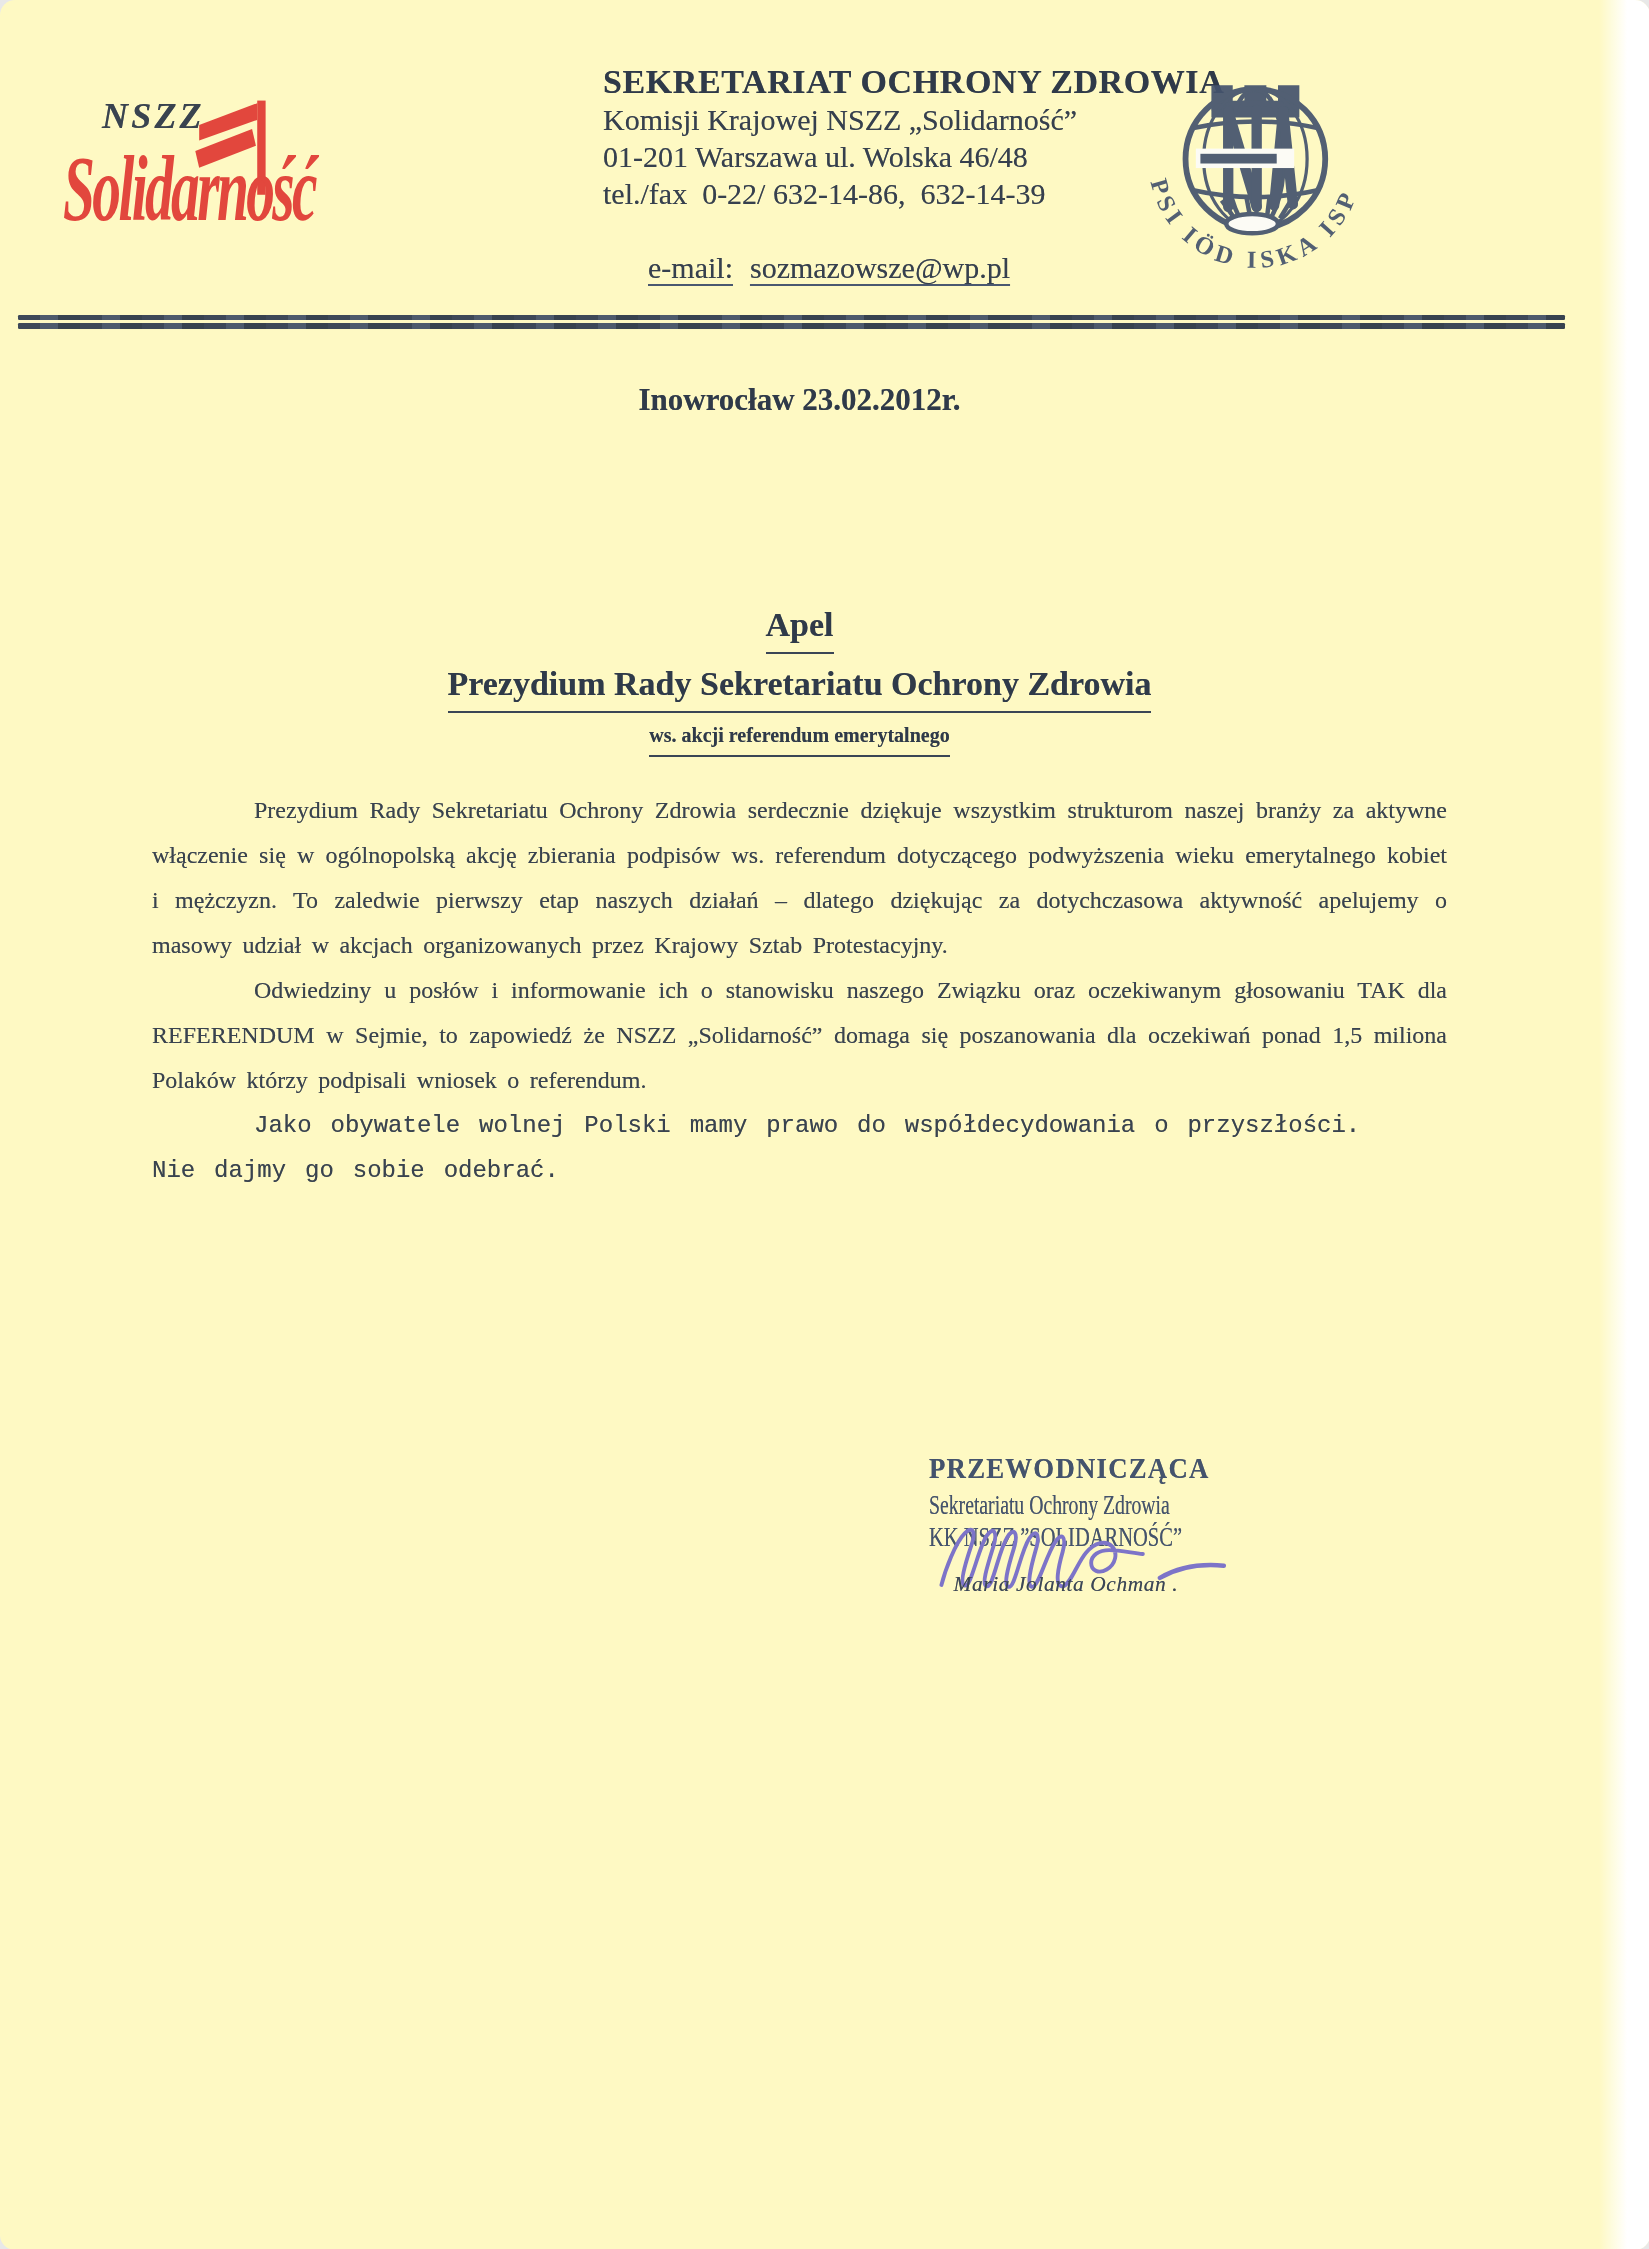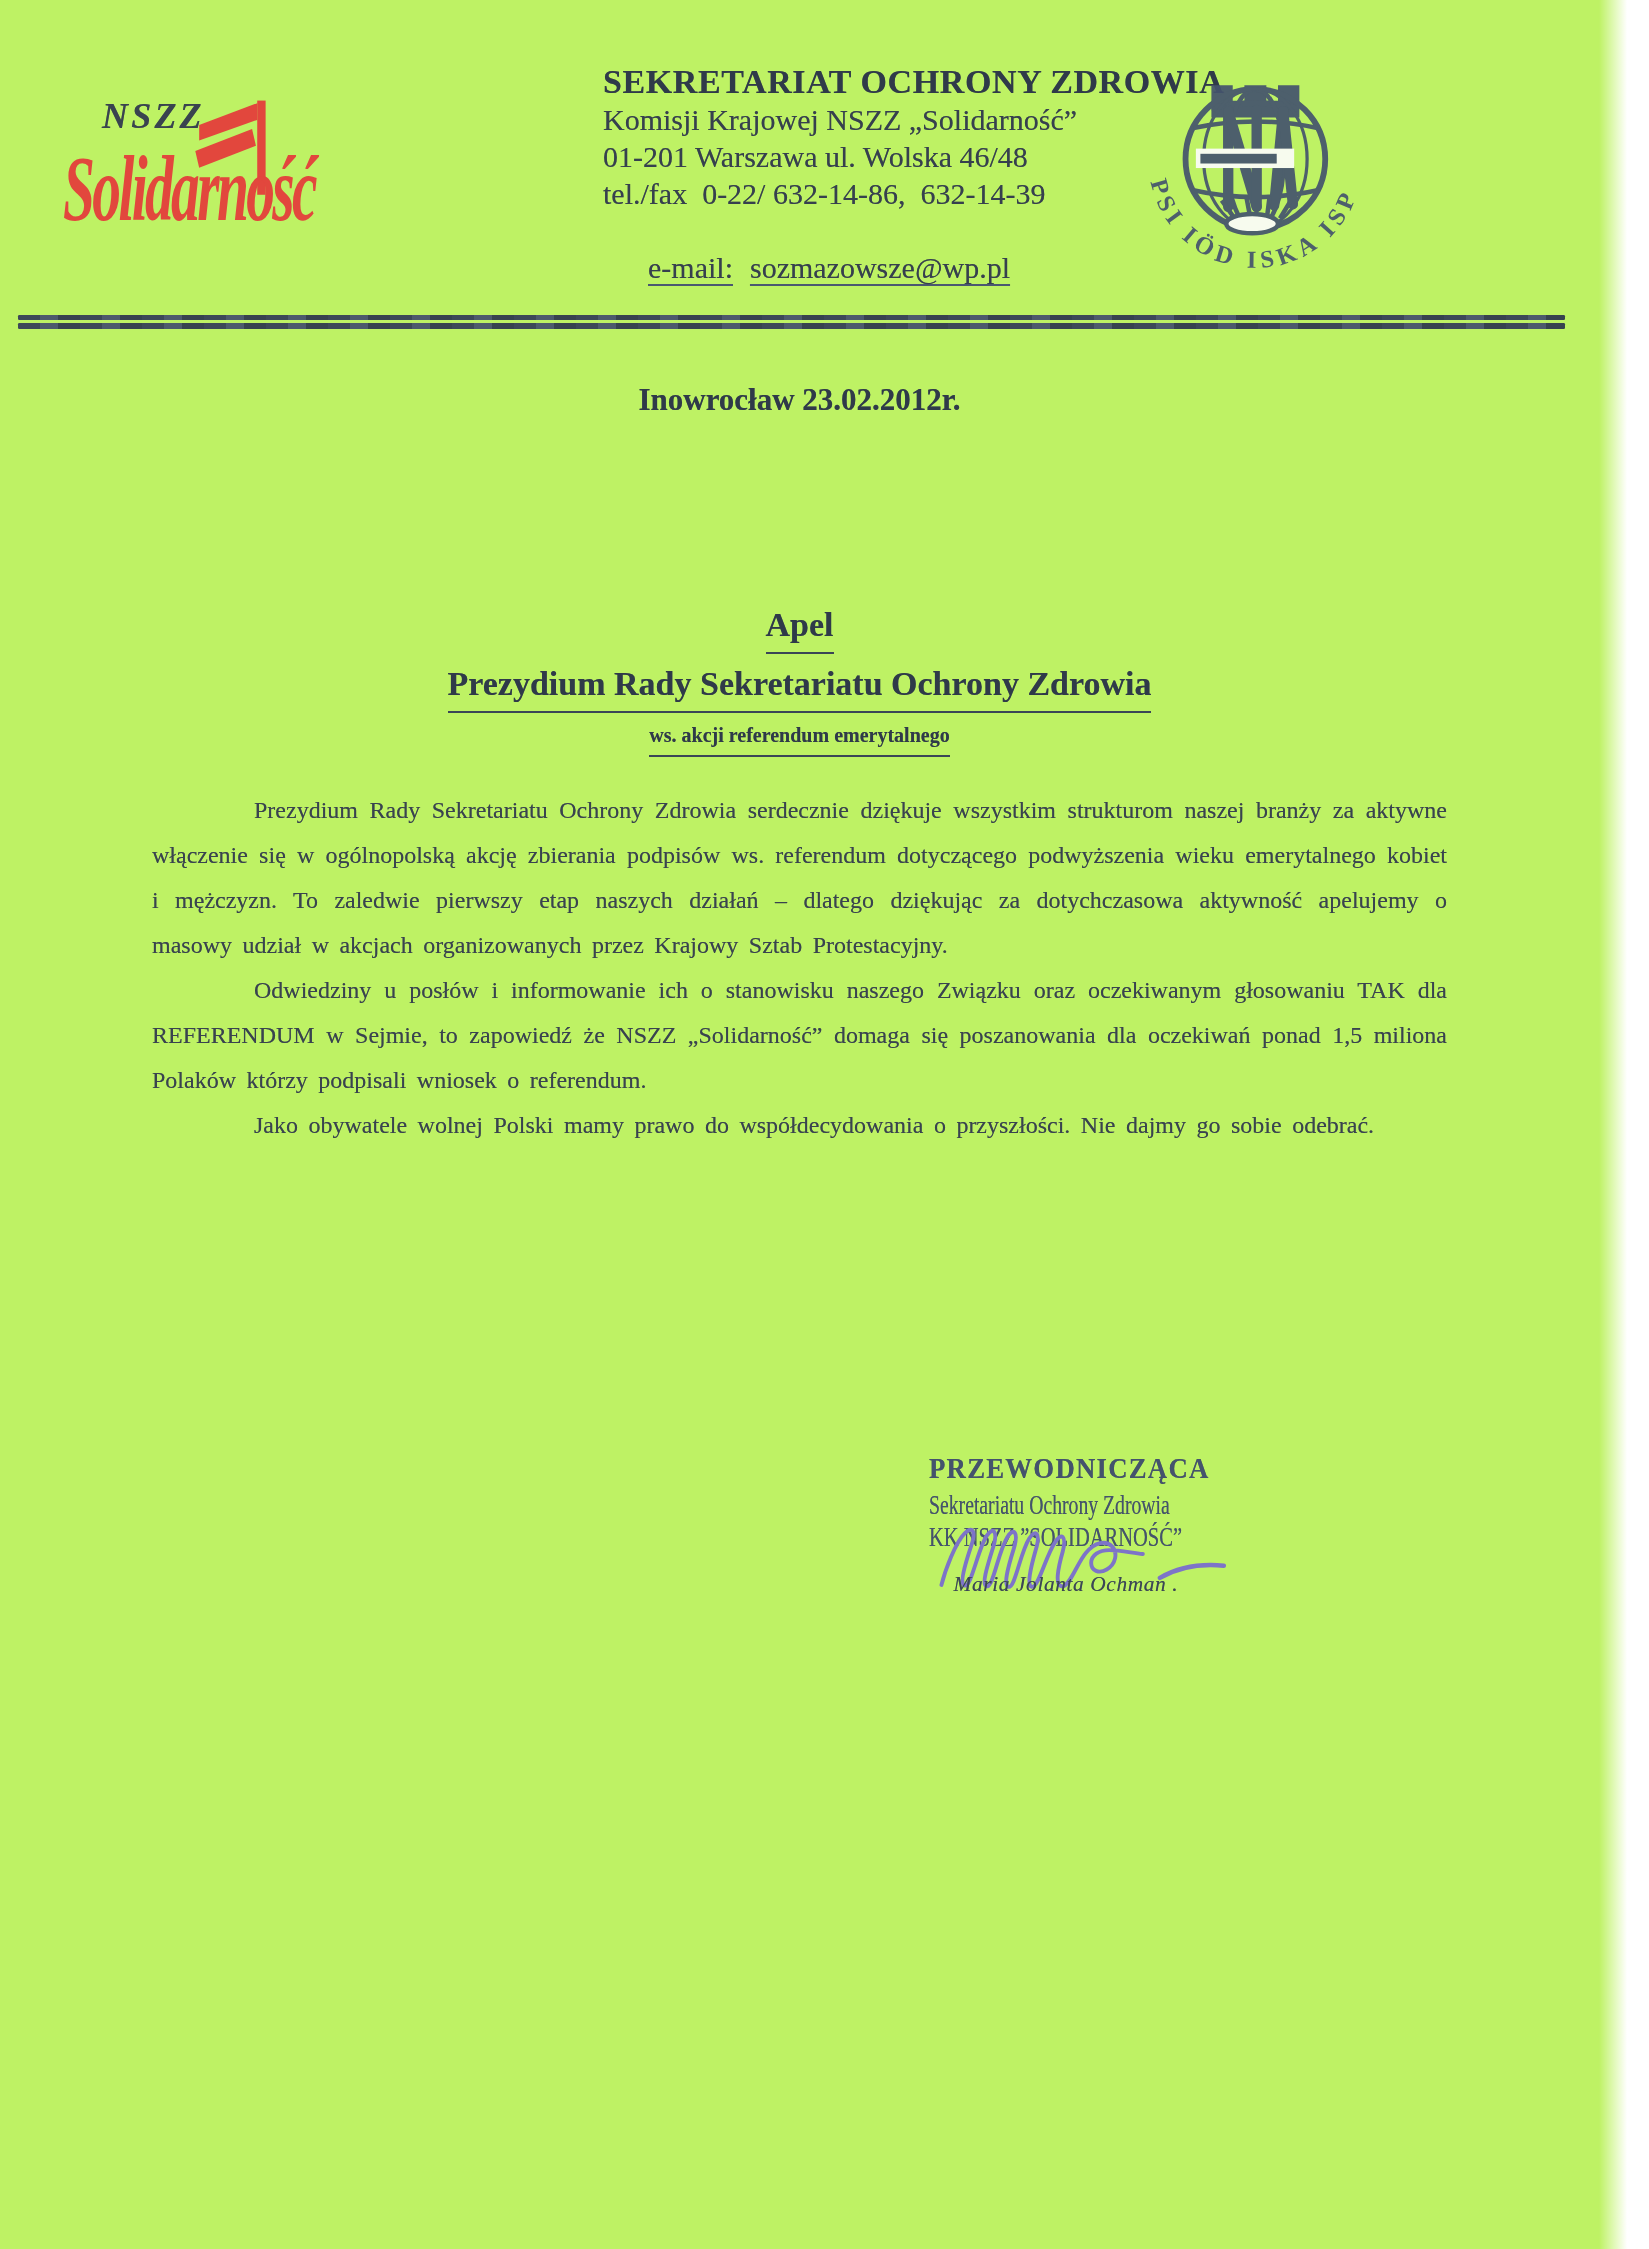--- a/index.html
+++ b/index.html
@@ -1,22 +1,23 @@
 <!DOCTYPE html>
 <html style="font-size:10.4px"><head>
 <meta charset="utf-8">
 <style>
   html,body{margin:0;padding:0;background:#e8e8e8;}
   #page{
     position:relative;
     width:1650px;height:2250px;
-    background:#bef264;
+    background:#fef9c3;
     overflow:hidden;
     font-family:"Liberation Serif","DejaVu Serif",serif;
     color:#39434f;
+    border-radius:15px;
   }
   .soft{ text-shadow:0 0 0.6px rgba(52,62,78,.55); }
 
   
   #scan-edge{
     position:absolute;right:0;top:0;width:51px;height:100%;
     background:linear-gradient(to right, rgba(255,255,255,0), #ffffff 55%);
   }
 
   
@@ -80,21 +81,21 @@
   .t2{font-size:34px;}
   .t3{font-size:20px;}
 
   
   #body-text{position:absolute;left:152px;top:788px;width:1295px;}
   #body-text p{
     margin:0;font-size:24px;line-height:45px;
     text-align:justify;text-indent:102px;word-spacing:4.5px;
     color:#39434f;
   }
-  #body-text p.noju{text-align:left;max-width:1263px;}
+  #body-text p.noju{text-align:left;max-width:1263px;font-family:Liberation Mono, monospace;}
 
   
   #signature-block{position:absolute;left:929px;top:1453px;width:440px;color:#44536d;}
   .sig-role{
     font-size:28.5px;font-weight:bold;letter-spacing:1.3px;
     transform:scaleX(.94);transform-origin:left;white-space:nowrap;
   }
   .sig-unit{
     font-size:27px;margin-top:5.2px;
     transform:scaleX(.73);transform-origin:left;white-space:nowrap;

